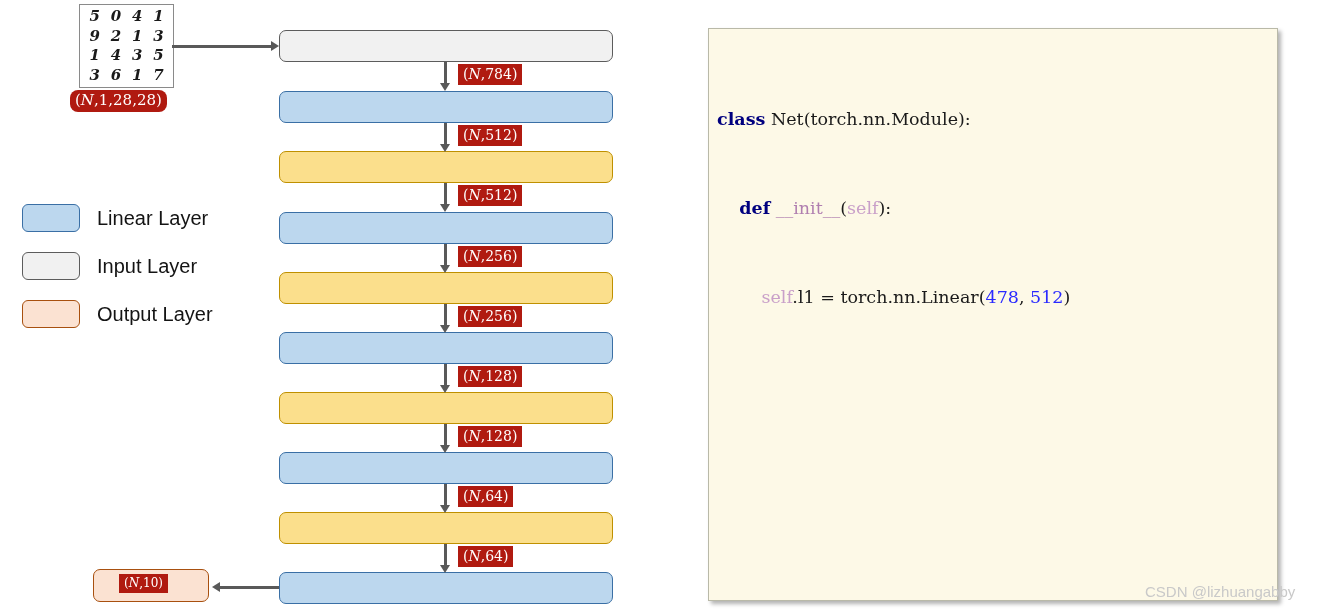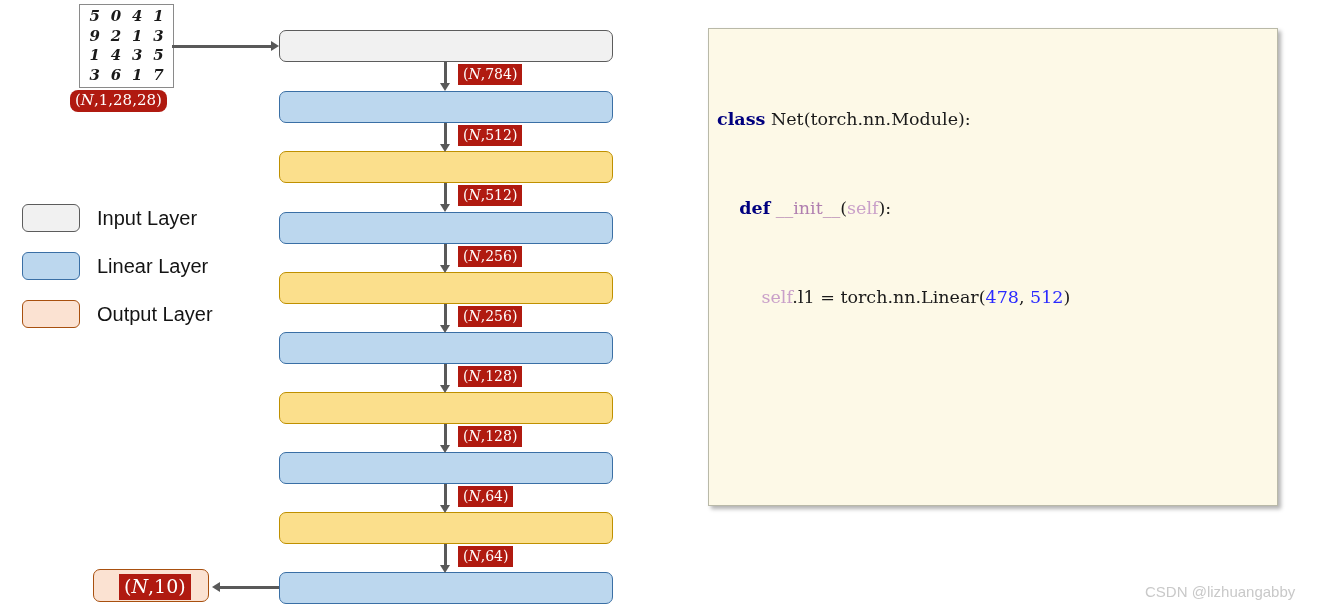--- a/index.html
+++ b/index.html
@@ -166,21 +166,21 @@
     border-radius: 7px;
     box-sizing: border-box;
   }
 
   
   .code-panel {
     position: absolute;
     left: 708px;
     top: 28px;
     width: 570px;
-    height: 478px;
+    height: 573px;
     background: #fdf9e7;
     border: 1.5px solid #b9b9a8;
     box-sizing: border-box;
     box-shadow: 3px 3px 4px rgba(0,0,0,0.30);
     overflow: hidden;
   }
   .code-inner {
     padding: 17px 14px 8px 8px;
     font-family: "DejaVu Serif", serif;
     font-size: 17.5px;
@@ -232,26 +232,26 @@
     </div>
   </div>
 
   <div class="tag" style="left:70px; top:90px; font-size:15px;border-radius:8px;">(<i>N</i>,1,28,28)</div>
 
   <div class="arrow-h" style="left:172px; top:45px; width:100px;"></div>
   <div class="arrow-head-right" style="left:271px; top:41px;"></div>
 
   <div class="legend">
     <div class="legend-row">
+      <div class="legend-swatch sw-linear"></div>
+      <div class="legend-label">Linear Layer</div>
+    </div>
+    <div class="legend-row">
       <div class="legend-swatch sw-input"></div>
       <div class="legend-label">Input Layer</div>
-    </div>
-    <div class="legend-row">
-      <div class="legend-swatch sw-linear"></div>
-      <div class="legend-label">Linear Layer</div>
     </div>
     <div class="legend-row">
       <div class="legend-swatch sw-output"></div>
       <div class="legend-label">Output Layer</div>
     </div>
   </div>
 
   <div class="flow-box fb-input" style="top:30px;"></div>
   <div class="flow-box fb-linear" style="top:91px;"></div>
   <div class="flow-box fb-relu" style="top:151px;"></div>
@@ -288,21 +288,21 @@
   <div class="tag" style="left:458px; top:246px;">(<i>N</i>,256)</div>
   <div class="tag" style="left:458px; top:306px;">(<i>N</i>,256)</div>
   <div class="tag" style="left:458px; top:366px;">(<i>N</i>,128)</div>
   <div class="tag" style="left:458px; top:426px;">(<i>N</i>,128)</div>
   <div class="tag" style="left:458px; top:486px;">(<i>N</i>,64)</div>
   <div class="tag" style="left:458px; top:546px;">(<i>N</i>,64)</div>
 
   <div class="arrow-h" style="left:220px; top:586px; width:59px;"></div>
   <div class="arrow-head-left" style="left:212px; top:582px;"></div>
   <div class="output-box"></div>
-  <div class="tag" style="left:119px; top:574px; font-size:19px;">(<i>N</i>,10)</div>
+  <div class="tag" style="left:119px; top:574px; font-size:12px;">(<i>N</i>,10)</div>
 
   <div class="code-panel">
     <div class="code-inner">
       <div class="code-line"><span class="kw">class</span> <span class="cls">Net(torch.nn.Module):</span></div>
       <div class="code-line">    <span class="kw">def</span> <span class="magic">__init__</span>(<span class="selfk">self</span>):</div>
       <div class="code-line">        <span class="selfk">self</span>.l1 = torch.nn.Linear(<span class="num">478</span>, <span class="num">512</span>)</div>
       
       
       
       

